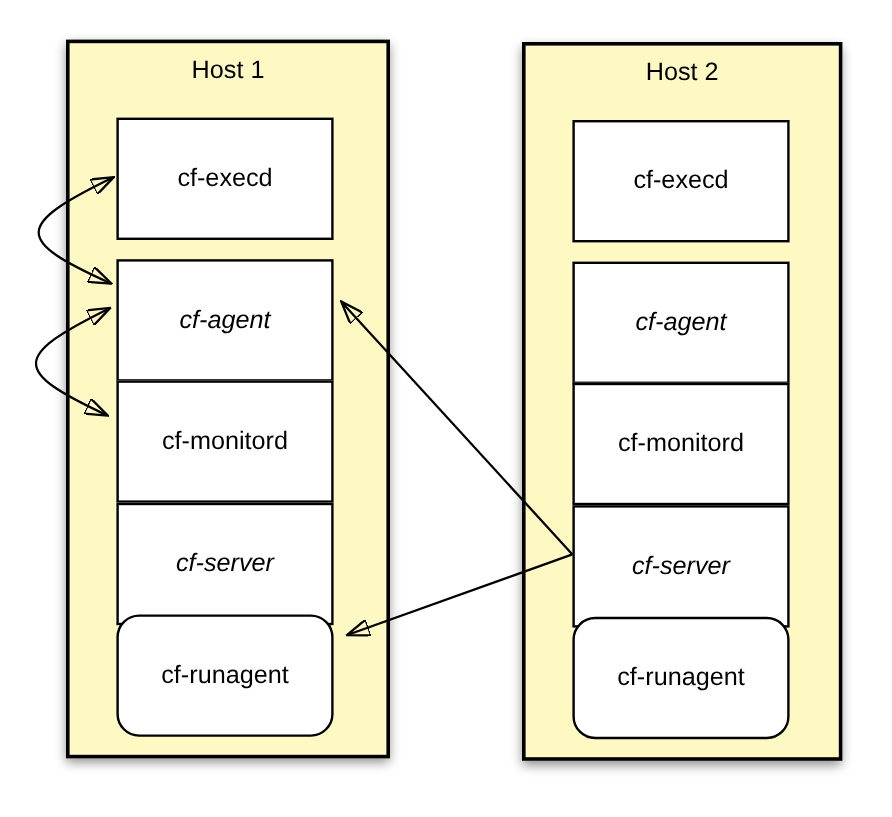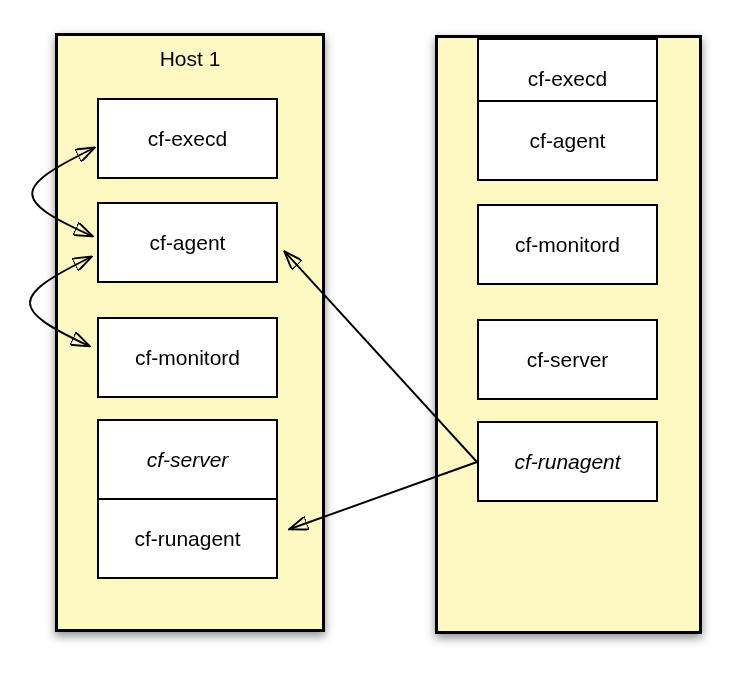--- a/index.html
+++ b/index.html
@@ -31,34 +31,34 @@
     width: 100%;
     text-align: center;
     font-size: 21px;
     color: #000000;
   }
   .process-box {
     position: absolute;
     box-sizing: border-box;
     left: 39px;
     width: 181px;
-    height: 81px;
+    height: 102px;
     border: 2px solid #000000;
     background: #ffffff;
     display: flex;
     align-items: center;
     justify-content: center;
     font-size: 21px;
     color: #000000;
   }
   .process-box:nth-of-type(2) { top: 62px; }
-  .process-box:nth-of-type(3) { top: 166px; }
+  .process-box:nth-of-type(3) { top: 180px; font-style: italic; }
   .process-box:nth-of-type(4) { top: 281px; }
   .process-box:nth-of-type(5) { top: 383px; font-style: italic; }
-  .process-box:nth-of-type(6) { top: 462px; }
+  .process-box:nth-of-type(6) { top: 476px; border-radius: 19px; }
   .arrow-layer {
     position: absolute;
     left: 0;
     top: 0;
     width: 743px;
     height: 681px;
     pointer-events: none;
   }
   .arrow-layer path {
     fill: none;
@@ -74,20 +74,21 @@
   <div class="host host-1">
     <div class="host-title">Host 1</div>
     <div class="process-box">cf-execd</div>
     <div class="process-box">cf-agent</div>
     <div class="process-box">cf-monitord</div>
     <div class="process-box">cf-server</div>
     <div class="process-box">cf-runagent</div>
   </div>
 
   <div class="host host-2">
+    <div class="host-title">Host 2</div>
     <div class="process-box">cf-execd</div>
     <div class="process-box">cf-agent</div>
     <div class="process-box">cf-monitord</div>
     <div class="process-box">cf-server</div>
     <div class="process-box">cf-runagent</div>
   </div>
 
   <svg class="arrow-layer" width="743" height="681" viewBox="0 0 743 681" xmlns="http://www.w3.org/2000/svg">
     <defs>
       <marker id="ah" markerUnits="userSpaceOnUse" markerWidth="20" markerHeight="14" refX="18" refY="7" orient="auto-start-reverse">

